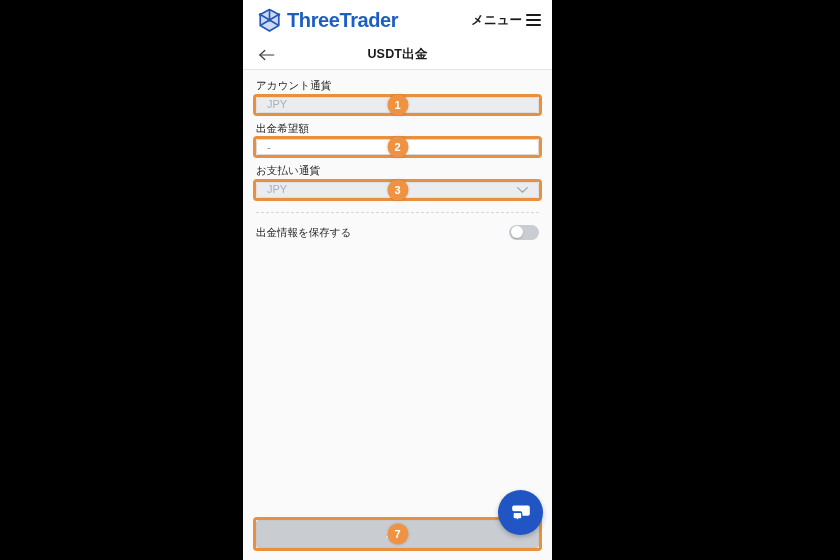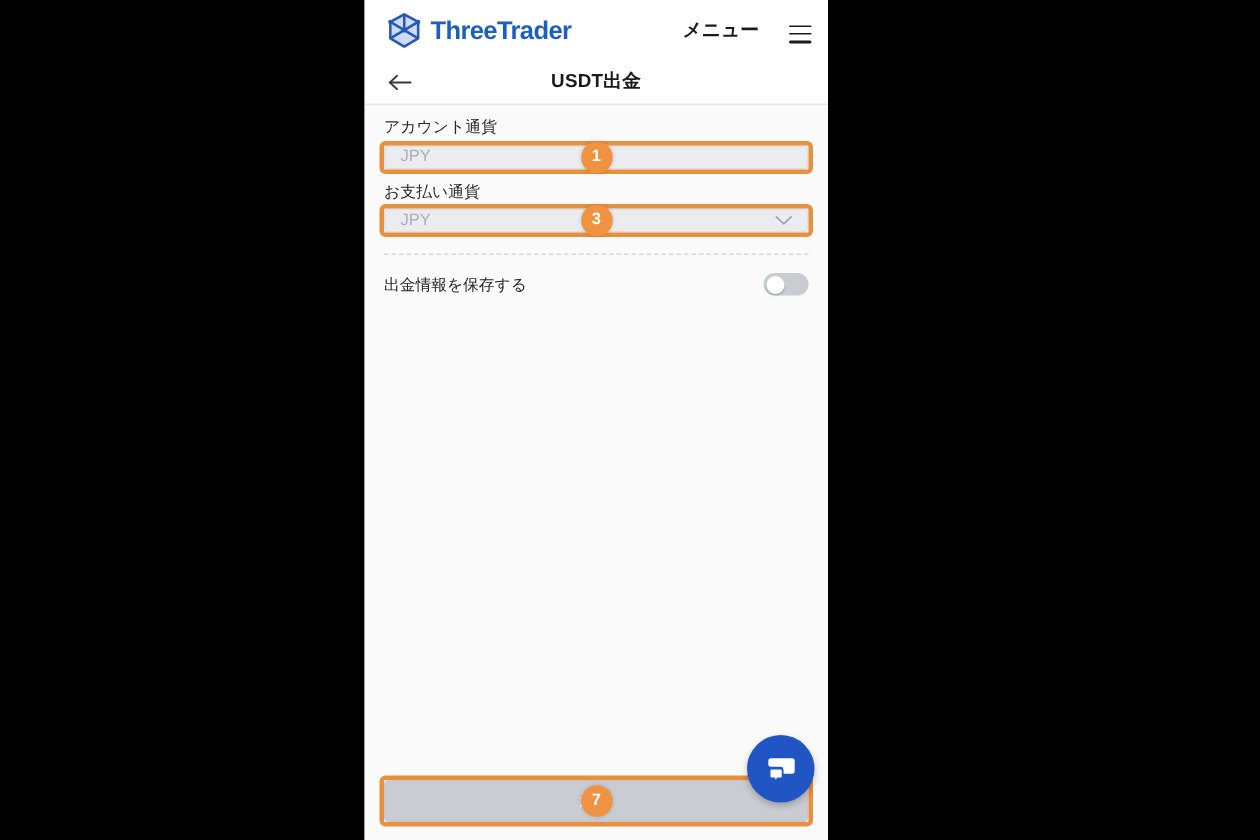--- a/index.html
+++ b/index.html
@@ -40,32 +40,32 @@
     padding: 0 11px 0 13px;
     box-sizing: border-box;
   }
   .logo-mark {
     width: 27px;
     height: 27px;
     flex: 0 0 auto;
     margin-right: 4px;
   }
   .brand-name {
-    font-size: 17px;
+    font-size: 20px;
     font-weight: bold;
     color: #1b5fc1;
     letter-spacing: -0.4px;
     line-height: 1;
     white-space: nowrap;
   }
   .brand-spacer { flex: 1 1 auto; }
   .menu-wrap {
     display: flex;
-    align-items: flex-end;
-    gap: 20px;
+    align-items: center;
+    gap: 4px;
   }
   .menu-label {
     font-size: 12.5px;
     font-weight: bold;
     color: #1a1a1a;
     white-space: nowrap;
   }
   .hamburger {
     width: 15px;
     height: 12px;
@@ -314,20 +314,28 @@
 
       <div class="field-group">
         <div class="field-label">アカウント通貨</div>
         <div class="field-box disabled">
           <span class="field-text placeholder">JPY</span>
           <span class="ring"></span>
           <span class="badge">1</span>
         </div>
       </div>
 
+      <div class="field-group">
+        <div class="field-label">出金希望額</div>
+        <div class="field-box">
+          <span class="field-text dash">-</span>
+          <span class="ring"></span>
+          <span class="badge">2</span>
+        </div>
+      </div>
 
       <div class="field-group">
         <div class="field-label">お支払い通貨</div>
         <div class="field-box disabled">
           <span class="field-text placeholder">JPY</span>
           <svg class="chevron" viewBox="0 0 14 9">
             <path d="M1.5 1.8 L7 7 L12.5 1.8" fill="none" stroke="#9aa4b0" stroke-width="1.3" stroke-linecap="round" stroke-linejoin="round"></path>
           </svg>
           <span class="ring"></span>
           <span class="badge">3</span>

